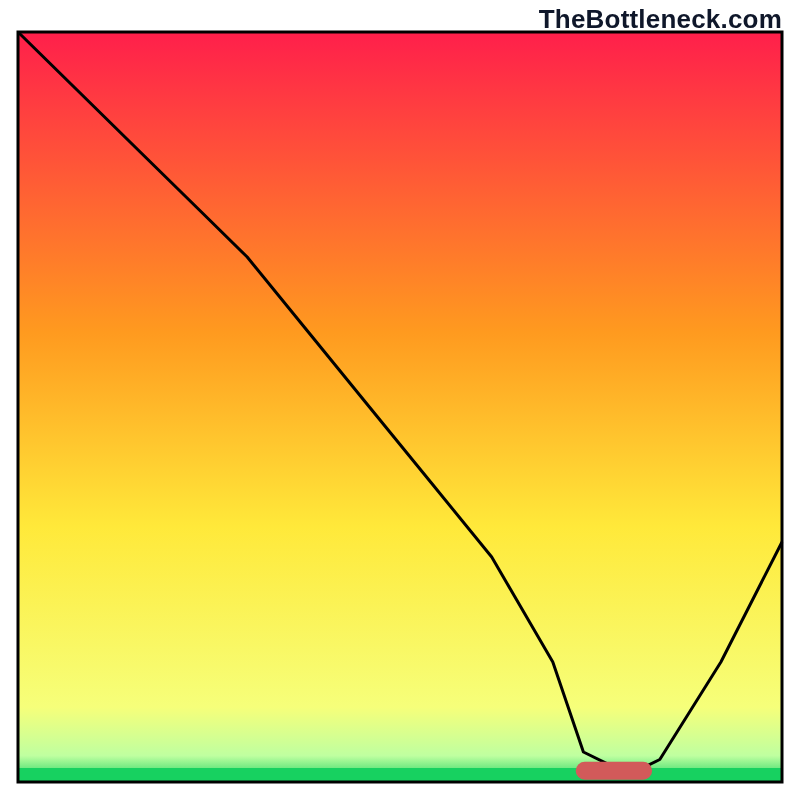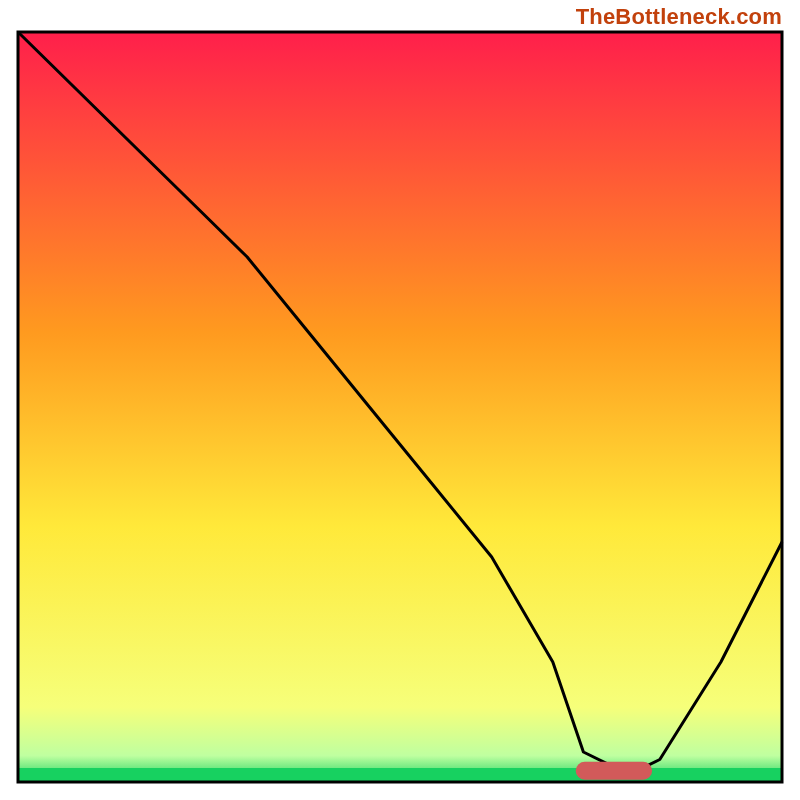--- a/index.html
+++ b/index.html
@@ -1,17 +1,17 @@
 <!DOCTYPE html>
 <html><head>
 <meta charset="utf-8">
 <style>
 html,body{margin:0;padding:0;width:800px;height:800px;overflow:hidden;font-family:Arial,Helvetica,sans-serif}
 .wrap{position:relative;width:800px;height:800px;background:#fff}
-.watermark{position:absolute;top:4px;right:18px;font-size:22px;font-weight:600;color:#c2410c;letter-spacing:.2px}
+.watermark{position:absolute;top:4px;right:18px;font-size:26px;font-weight:600;color:#0f172a;letter-spacing:.2px}
 svg{display:block}
 </style>
 </head>
 <body>
 <div class="wrap">
   <div class="watermark">TheBottleneck.com</div>
   <svg id="plot" width="800" height="800" viewBox="0 0 800 800">
       <defs>
         <linearGradient id="bg" x1="0" y1="0" x2="0" y2="1">
           <stop offset="0%" stop-color="#ff1f4b"></stop>

